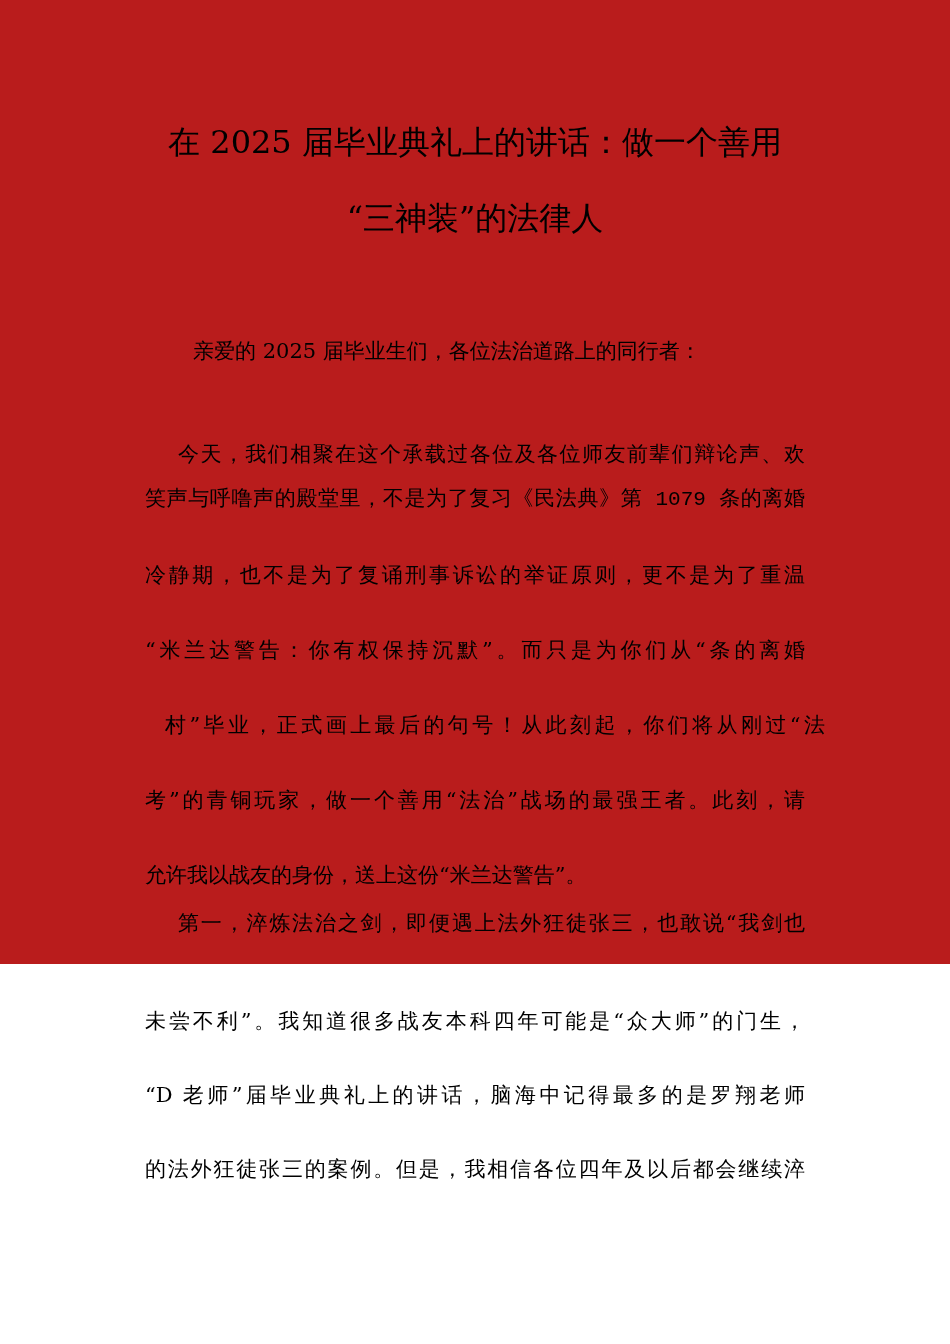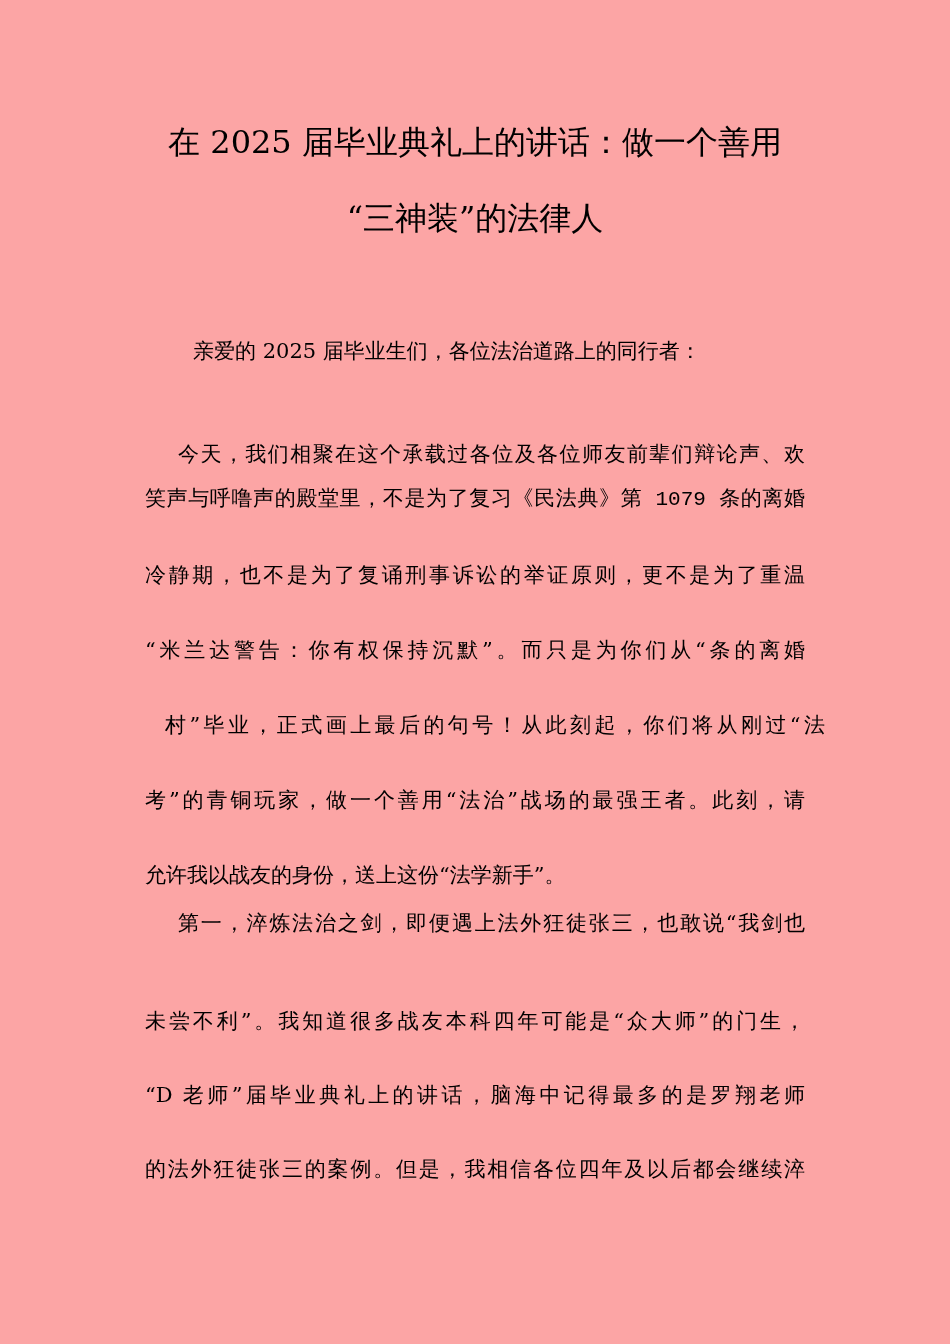--- a/index.html
+++ b/index.html
@@ -12,22 +12,22 @@
       height: 1344px;
       position: relative;
       overflow: hidden;
       font-family: "DejaVu Serif", "Liberation Serif", serif;
       color: #000000;
     }
     .page {
       position: absolute;
       left: 0; top: 0;
       width: 950px;
-      height: 1344px;
-      background: #fca5a5;
+      height: 964px;
+      background: #b91c1c;
     }
     .title-line {
       position: absolute;
       left: 0;
       width: 950px;
       text-align: center;
       font-size: 32px;
       line-height: 40px;
       white-space: nowrap;
       letter-spacing: 0px;
@@ -59,20 +59,20 @@
   <div class="title-line" style="top:198px;">“三神装”的法律人</div>
 
   <div class="body-line last" style="top:336px;margin-left:48px;">亲爱的 2025 届毕业生们，各位法治道路上的同行者：</div>
 
   <div class="body-line indent" style="top:410px;margin-top:29px;">今天，我们相聚在这个承载过各位及各位师友前辈们辩论声、欢</div>
   <div class="body-line" style="top:485px;font-family:Liberation Mono, monospace;">笑声与呼噜声的殿堂里，不是为了复习《民法典》第 1079 条的离婚</div>
   <div class="body-line" style="top:560px;">冷静期，也不是为了复诵刑事诉讼的举证原则，更不是为了重温</div>
   <div class="body-line" style="top:635px;">“米兰达警告：你有权保持沉默”。而只是为你们从“条的离婚</div>
   <div class="body-line" style="top:710px;margin-left:20px;">村”毕业，正式画上最后的句号！从此刻起，你们将从刚过“法</div>
   <div class="body-line" style="top:785px;">考”的青铜玩家，做一个善用“法治”战场的最强王者。此刻，请</div>
-  <div class="body-line last" style="top:860px;">允许我以战友的身份，送上这份“法学新手”。</div>
+  <div class="body-line last" style="top:860px;">允许我以战友的身份，送上这份“米兰达警告”。</div>
 
   <div class="body-line indent" style="top:908px;">第一，淬炼法治之剑，即便遇上法外狂徒张三，也敢说“我剑也</div>
   <div class="body-line" style="top:1006px;">未尝不利”。我知道很多战友本科四年可能是“众大师”的门生，</div>
   <div class="body-line" style="top:1080px;">“D 老师”届毕业典礼上的讲话，脑海中记得最多的是罗翔老师</div>
   <div class="body-line" style="top:1154px;">的法外狂徒张三的案例。但是，我相信各位四年及以后都会继续淬</div>
 
 </div>
 
 </body></html>

